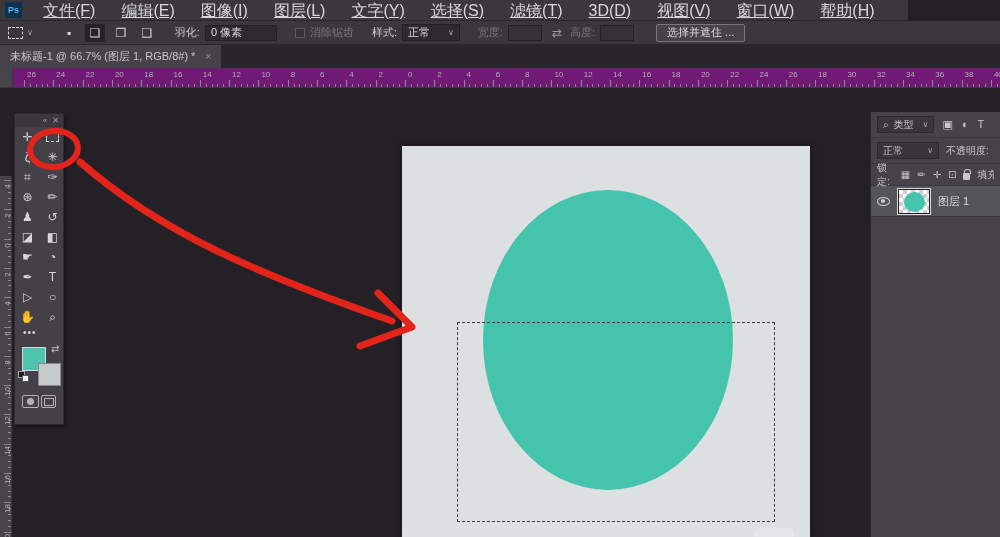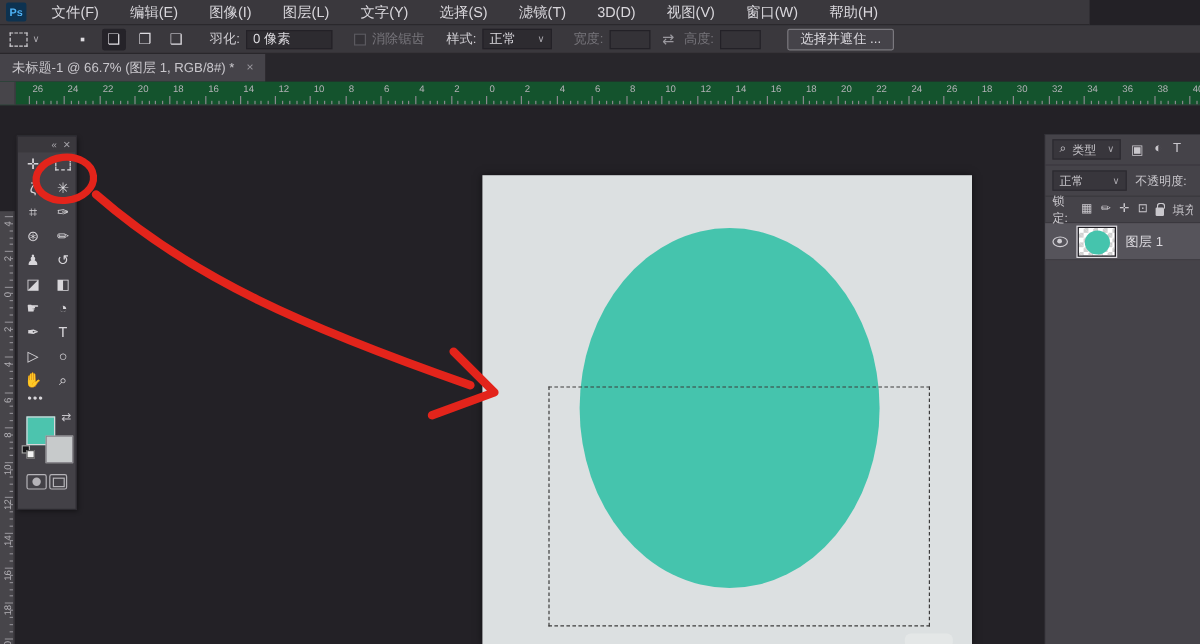--- a/index.html
+++ b/index.html
@@ -7,21 +7,21 @@
               font-family:"Liberation Sans","DejaVu Sans",sans-serif; }
   body { position:relative; color:#d6d4d9; font-size:12px; }
 
   
   .menu-bar { position:absolute; left:0; top:0; width:908px; height:21px;
               background:#3a383d; border-bottom:1px solid #2a282c;
               display:flex; align-items:center; }
   .ps-logo { width:17px; height:16px; margin:0 8px 0 5px; background:#0d3250;
              color:#4fb3f6; font-size:9px; font-weight:bold;
              display:flex; align-items:center; justify-content:center; border-radius:2px; }
-  .menu-item { padding:0 13px; font-size:12px; color:#d9d7dc; line-height:21px; cursor:default; }
+  .menu-item { padding:0 13px; font-size:16px; color:#d9d7dc; line-height:21px; cursor:default;text-decoration:underline; }
 
   
   .options-bar { position:absolute; left:0; top:21px; width:1000px; height:24px;
                  background:#3a383d; border-bottom:1px solid #29272b;
                  display:flex; align-items:center; font-size:11px; }
   .tool-preset { display:flex; align-items:center; margin-left:8px; }
   .marquee-box { display:inline-block; width:15px; height:12px; border:1px dashed #cfcdd2; }
   .chev { font-size:8px; color:#a8a6ac; margin-left:4px; }
   .mode-group { display:flex; align-items:center; margin-left:26px; gap:6px; }
   .mode-icon { width:20px; height:18px; display:flex; align-items:center; justify-content:center;
@@ -42,21 +42,21 @@
                border:1px solid #7a787e; border-radius:2px; color:#dddbe0; font-size:11px;
                display:flex; align-items:center; }
 
   
   .tab-strip { position:absolute; left:0; top:45px; width:1000px; height:23px; background:#28262b; }
   .doc-tab { position:absolute; left:0; top:0; height:23px; background:#454349;
              display:flex; align-items:center; padding:0 10px; font-size:11px; color:#c9c7cc; }
   .doc-tab .close { margin-left:10px; color:#9a989e; font-size:10px; }
 
   
-  .ruler-h { position:absolute; left:0; top:68px; width:1000px; height:20px; background:#14532d;
+  .ruler-h { position:absolute; left:0; top:68px; width:1000px; height:20px; background:#701a75;
              border-bottom:1px solid #3a383e; overflow:hidden; }
   .ruler-corner { position:absolute; left:0; top:0; width:13px; height:20px;
                   background:#47454a; border-right:1px solid #3a383e; z-index:2; }
   .rnum { position:absolute; top:2px; font-size:8px; color:#b3b1b6; }
   .rtick { position:absolute; bottom:0; width:1px; background:#8a888e; }
   .ruler-v { position:absolute; left:0; top:88px; width:12px; height:449px; background:#47454a;
              border-right:1px solid #3a383e; overflow:hidden; z-index:1; }
   .rvnum { position:absolute; left:1px; font-size:8px; color:#b3b1b6; transform:rotate(-90deg); transform-origin:center; width:12px; text-align:center; }
   .rvtick { position:absolute; right:0; height:1px; background:#8a888e; }
 

